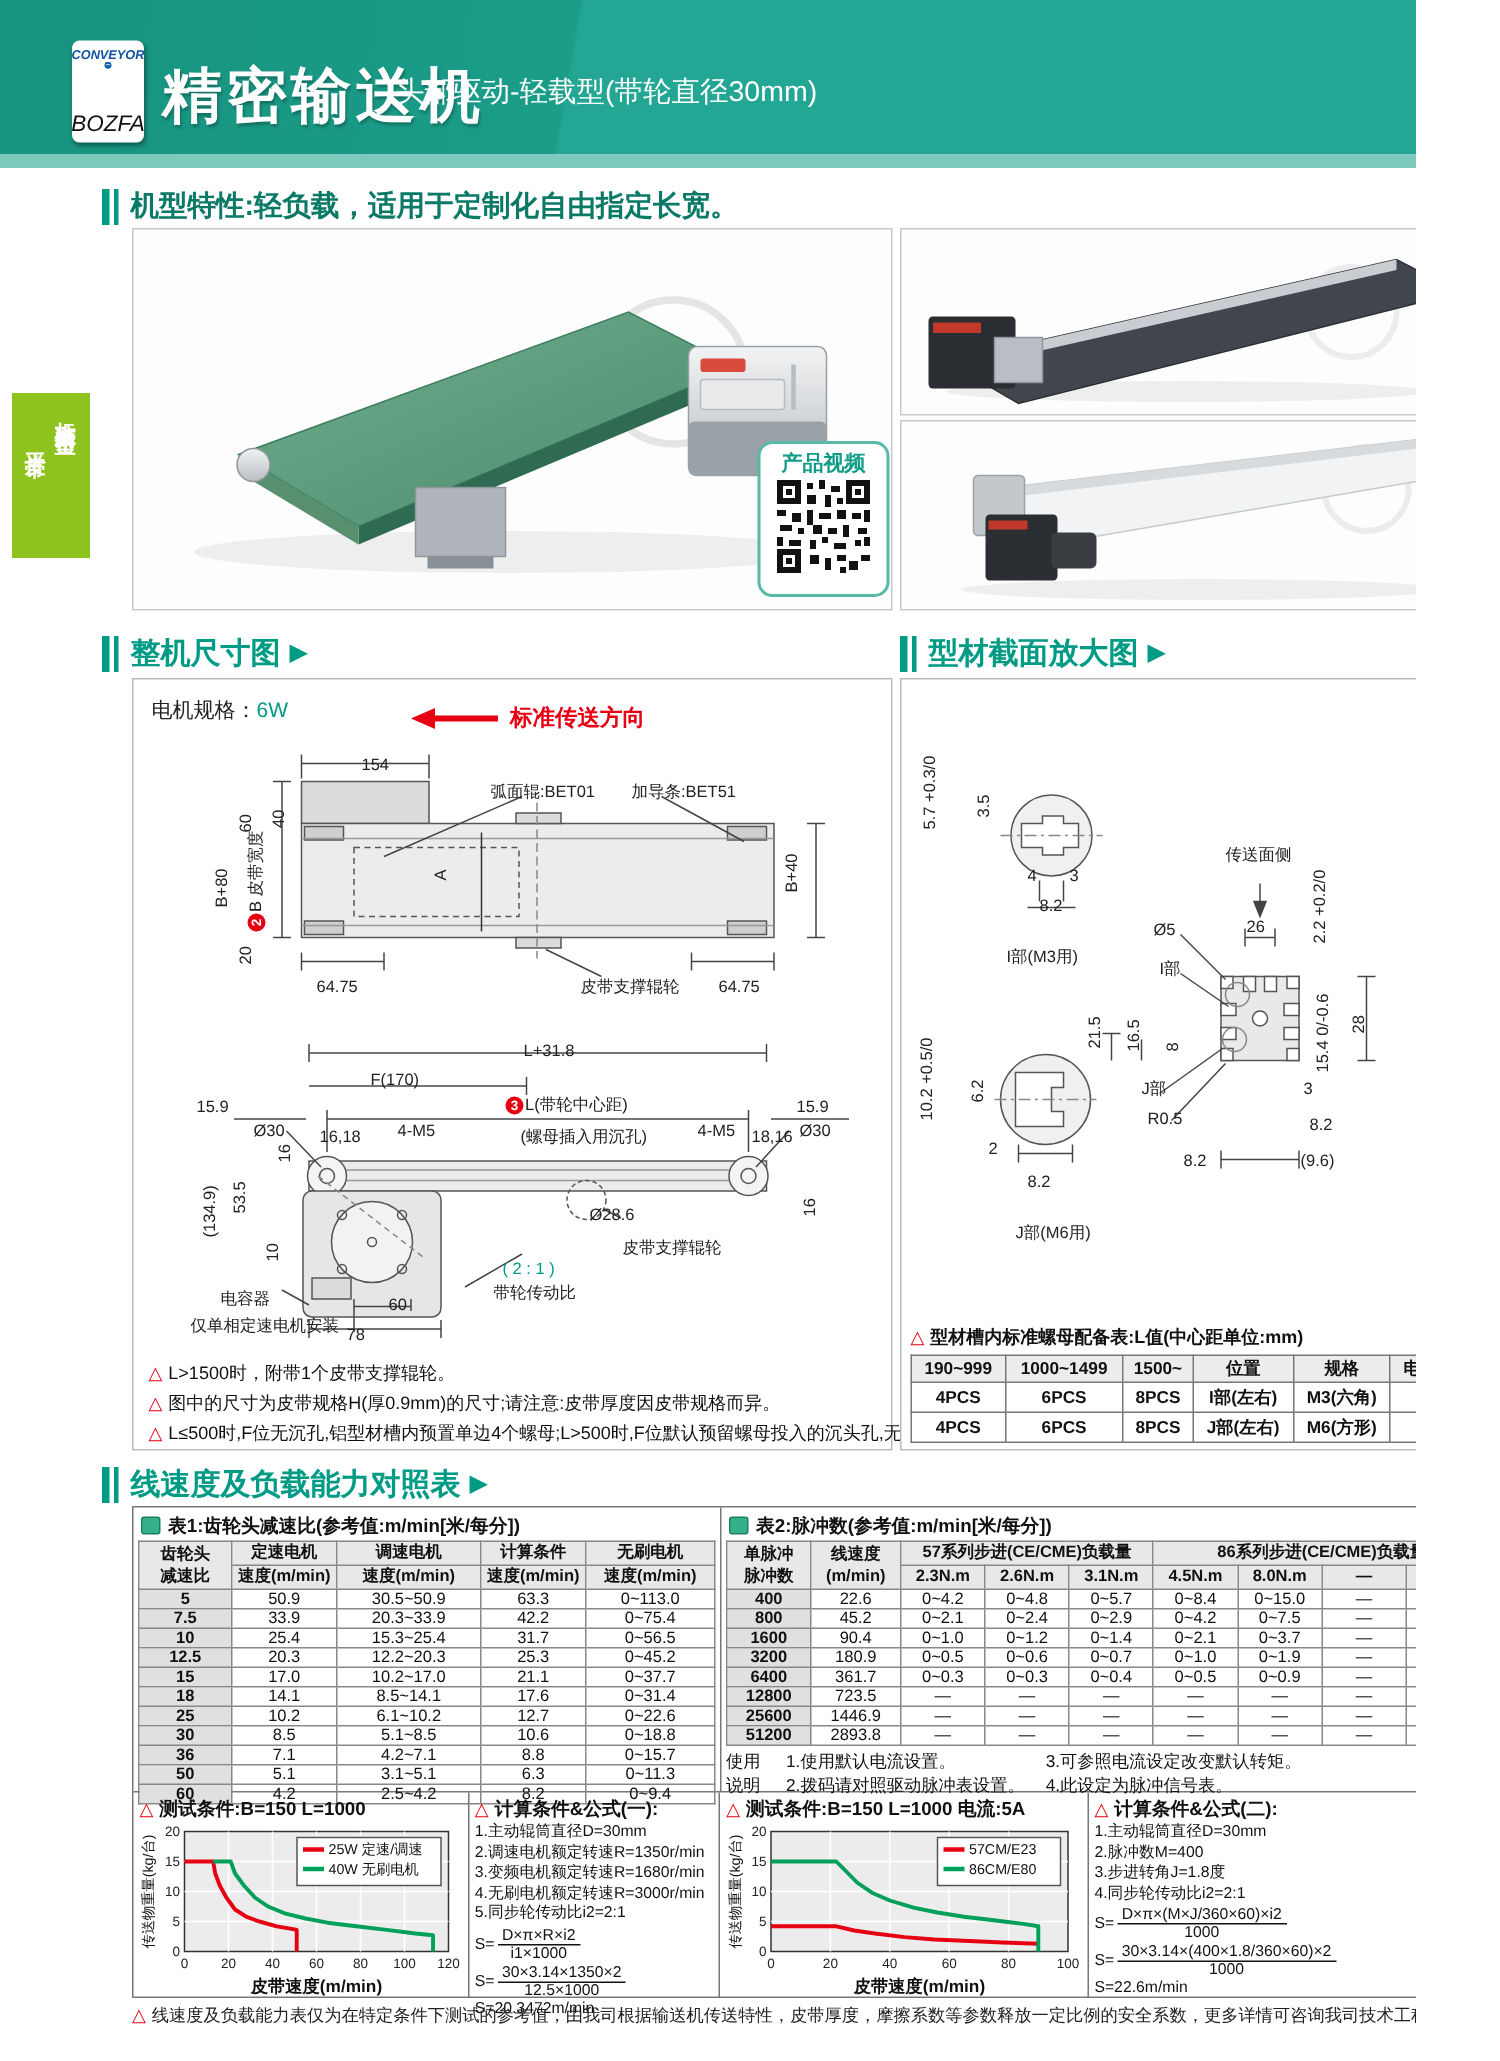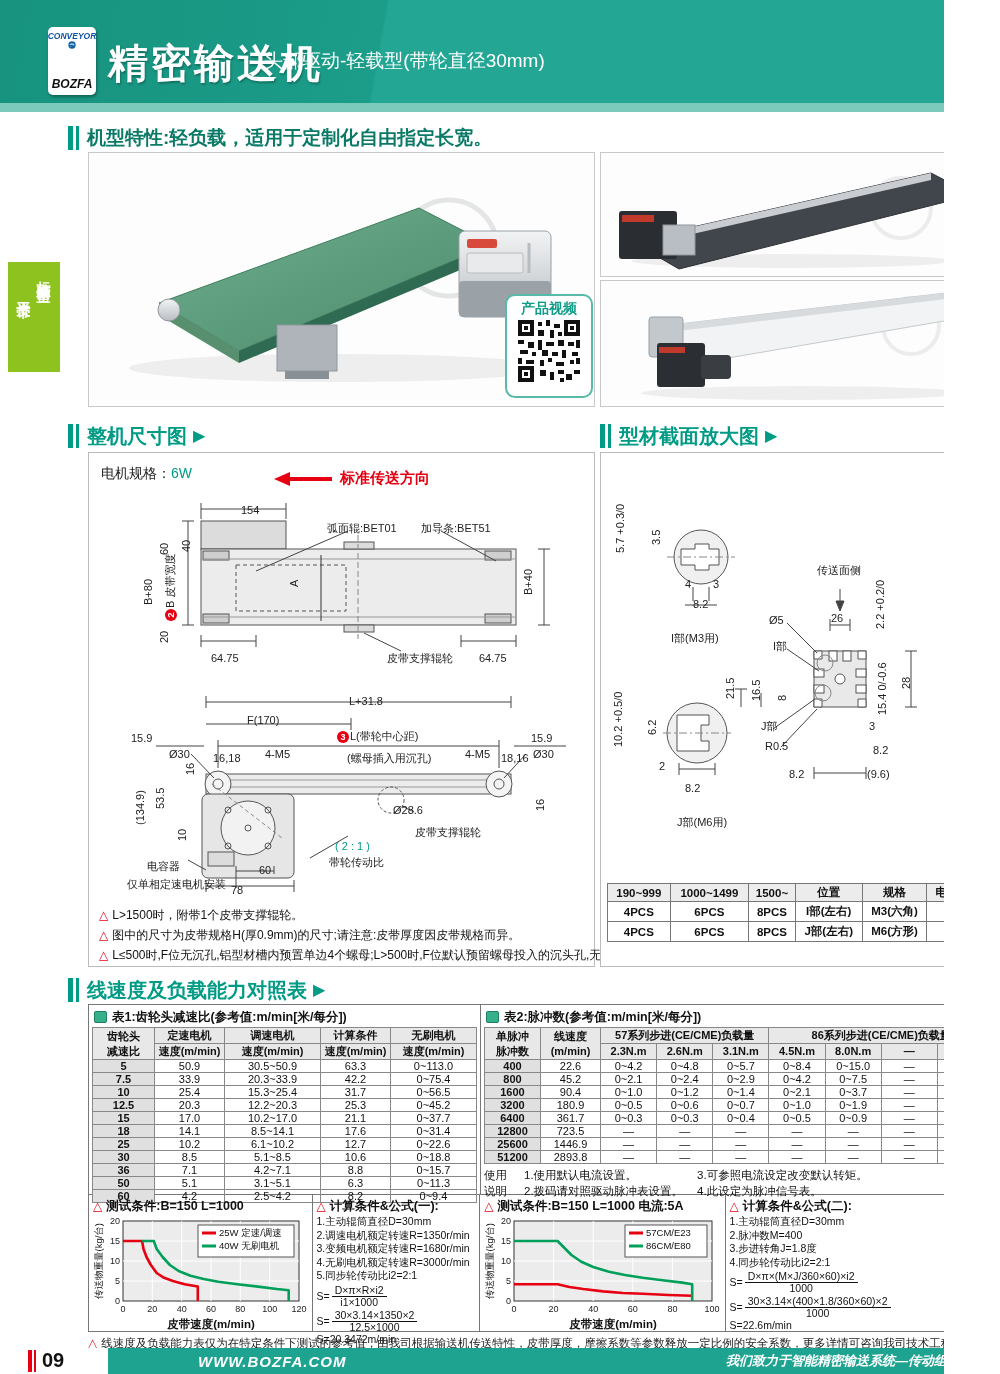--- a/index.html
+++ b/index.html
@@ -5,21 +5,21 @@
   html,body{margin:0;padding:0;background:#fff;}
   *{box-sizing:border-box;}
   body{font-family:"Liberation Sans","DejaVu Sans",sans-serif;}
   .page{position:relative;width:944px;height:1374px;background:#fff;overflow:hidden;}
 
   
   .header{position:absolute;left:0;top:0;width:1000px;height:103px;background:linear-gradient(100deg,#17937f 0%,#1b9d89 38%,#23a794 38.3%,#23a794 100%);}
   .header-strip{position:absolute;left:0;top:103px;width:1000px;height:9px;background:#7ccabb;}
   .logo-card{position:absolute;left:48px;top:27px;width:48px;height:68px;background:#fff;border-radius:5px;box-shadow:1px 2px 3px rgba(0,0,0,.35);display:flex;flex-direction:column;align-items:center;justify-content:space-between;padding:4px 2px;}
   .logo-top{color:#1253a4;font-size:8.5px;font-weight:bold;font-style:italic;white-space:nowrap;}
-  .logo-bottom{color:#111;font-size:12px;font-weight:bold;font-style:italic;margin-top:28px;}
+  .logo-bottom{color:#111;font-size:15px;font-weight:normal;font-style:italic;margin-top:28px;}
   .hdr-title{position:absolute;left:108px;top:36px;color:#fff;font-size:40px;font-weight:bold;letter-spacing:3px;text-shadow:1px 2px 2px rgba(0,0,0,.25);}
   .hdr-subs{position:absolute;left:264px;top:30px;color:#fff;}
   .hdr-sub1{font-size:25px;font-weight:bold;padding-bottom:4px;border-bottom:2px solid #fff;display:inline-block;}
   .hdr-sub2{font-size:19px;margin-top:4px;}
 
   
   .sec-bars{display:inline-flex;gap:3px;margin-right:8px;}
   .sec-bars i{display:inline-block;width:5px;background:#009b85;}
   .sec-bars i+i{width:3px;}
   .feature-row{position:absolute;left:68px;top:126px;display:flex;align-items:stretch;height:24px;}
@@ -462,20 +462,21 @@
         <line x1="92" y1="134" x2="92" y2="148"></line>
           <line x1="108" y1="134" x2="108" y2="148"></line>
         <line x1="84" y1="152" x2="116" y2="152"></line>
         <line x1="78" y1="316" x2="114" y2="316"></line>
           <line x1="78" y1="310" x2="78" y2="322"></line>
           <line x1="114" y1="310" x2="114" y2="322"></line>
       </g>
     </svg>
 
     <div class="nut-block">
+      <div class="nut-title"><span class="tri">△</span><span>型材槽内标准螺母配备表:L值(中心距单位:mm)</span></div>
       <table class="grid">
         <thead>
           <tr>
             <th>190~999</th>
             <th>1000~1499</th>
             <th>1500~</th>
             <th>位置</th>
             <th>规格</th>
             <th>电机规格</th>
           </tr>
@@ -898,26 +899,13 @@
         <div class="frac-row">
             <span>S=</span>
             <span class="frac"><span class="n">30×3.14×(400×1.8/360×60)×2</span><br><span class="d">1000</span></span>
           </div>
         <div class="calc-line">S=22.6m/min</div>
       </div>
     </div>
   </div>
 
   <div class="foot-note"><span class="tri">△</span><span>线速度及负载能力表仅为在特定条件下测试的参考值，由我司根据输送机传送特性，皮带厚度，摩擦系数等参数释放一定比例的安全系数，更多详情可咨询我司技术工程。</span></div>
-  <div class="footer-bar">
-    <div class="page-num">
-      <span class="bars">
-          <i></i>
-          <i></i>
-        </span>
-      <span class="num">09</span>
-    </div>
-    <div class="footer-teal">
-      <span class="site">WWW.BOZFA.COM</span>
-      <span class="slogan">我们致力于智能精密输送系统—传动组件</span>
-    </div>
-  </div>
 </div>
 
 </body></html>

